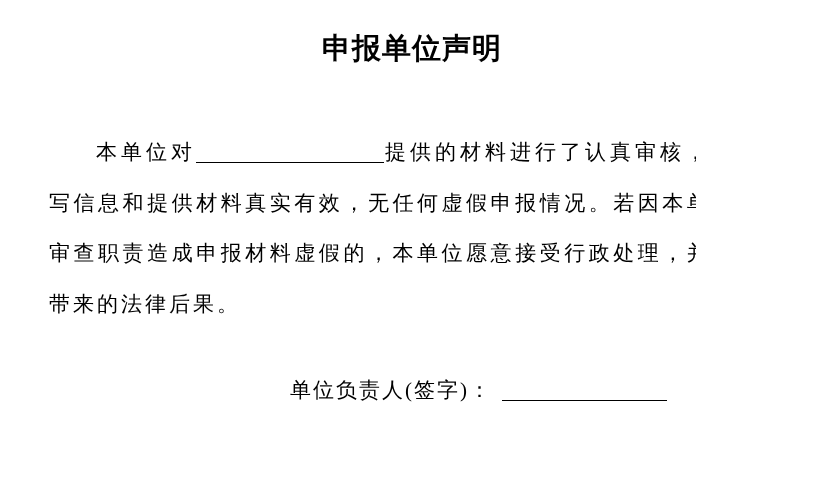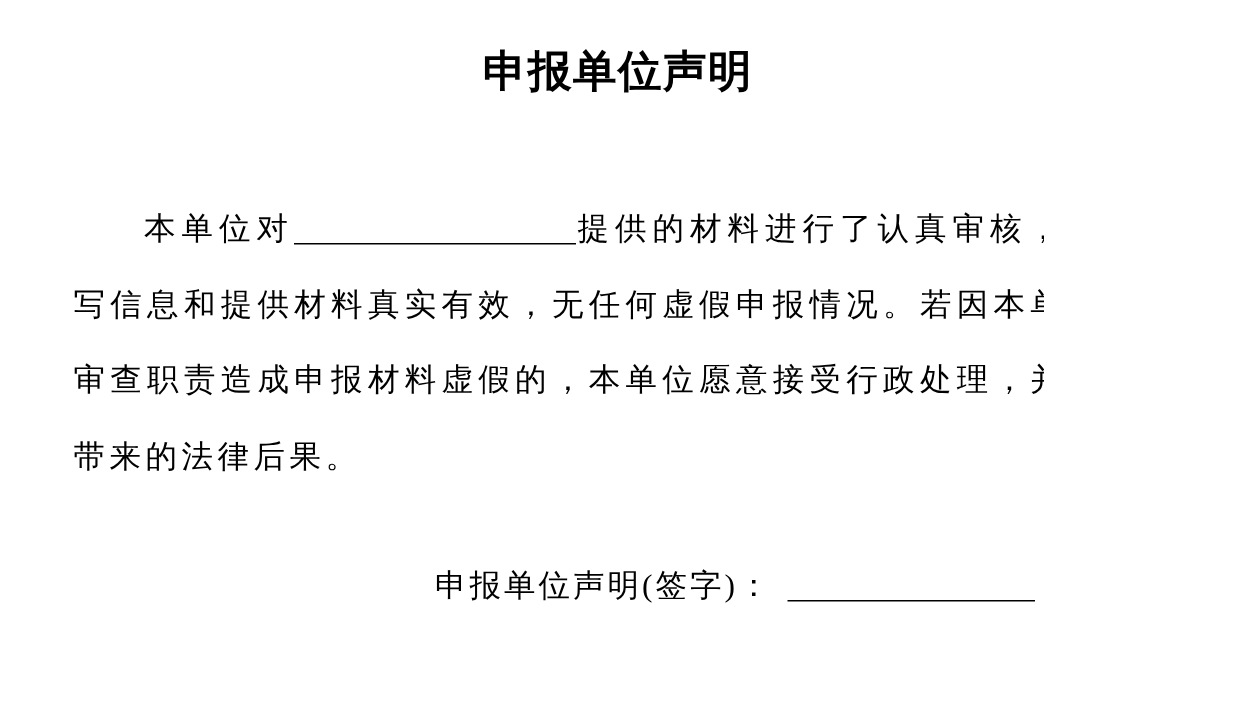--- a/index.html
+++ b/index.html
@@ -74,16 +74,16 @@
 </style>
 </head>
 <body>
 
 <div class="page">
 
   <h1 class="title">申报单位声明</h1>
 
   <p class="body-text"><span>本单位对</span><span class="blank blank-unit"></span><span>提供的材料进行了认真审核，保证所填写信息和提供材料真实有效，无任何虚假申报情况。若因本单位未履行审查职责造成申报材料虚假的，本单位愿意接受行政处理，并承担由此带来的法律后果。</span></p>
 
-  <div class="sig-row"><span>申报单位声明(签字)：</span><span class="blank blank-sig"></span></div>
+  <div class="sig-row"><span>单位负责人(签字)：</span><span class="blank blank-sig"></span></div>
 
 
 </div>
 
 </body></html>

